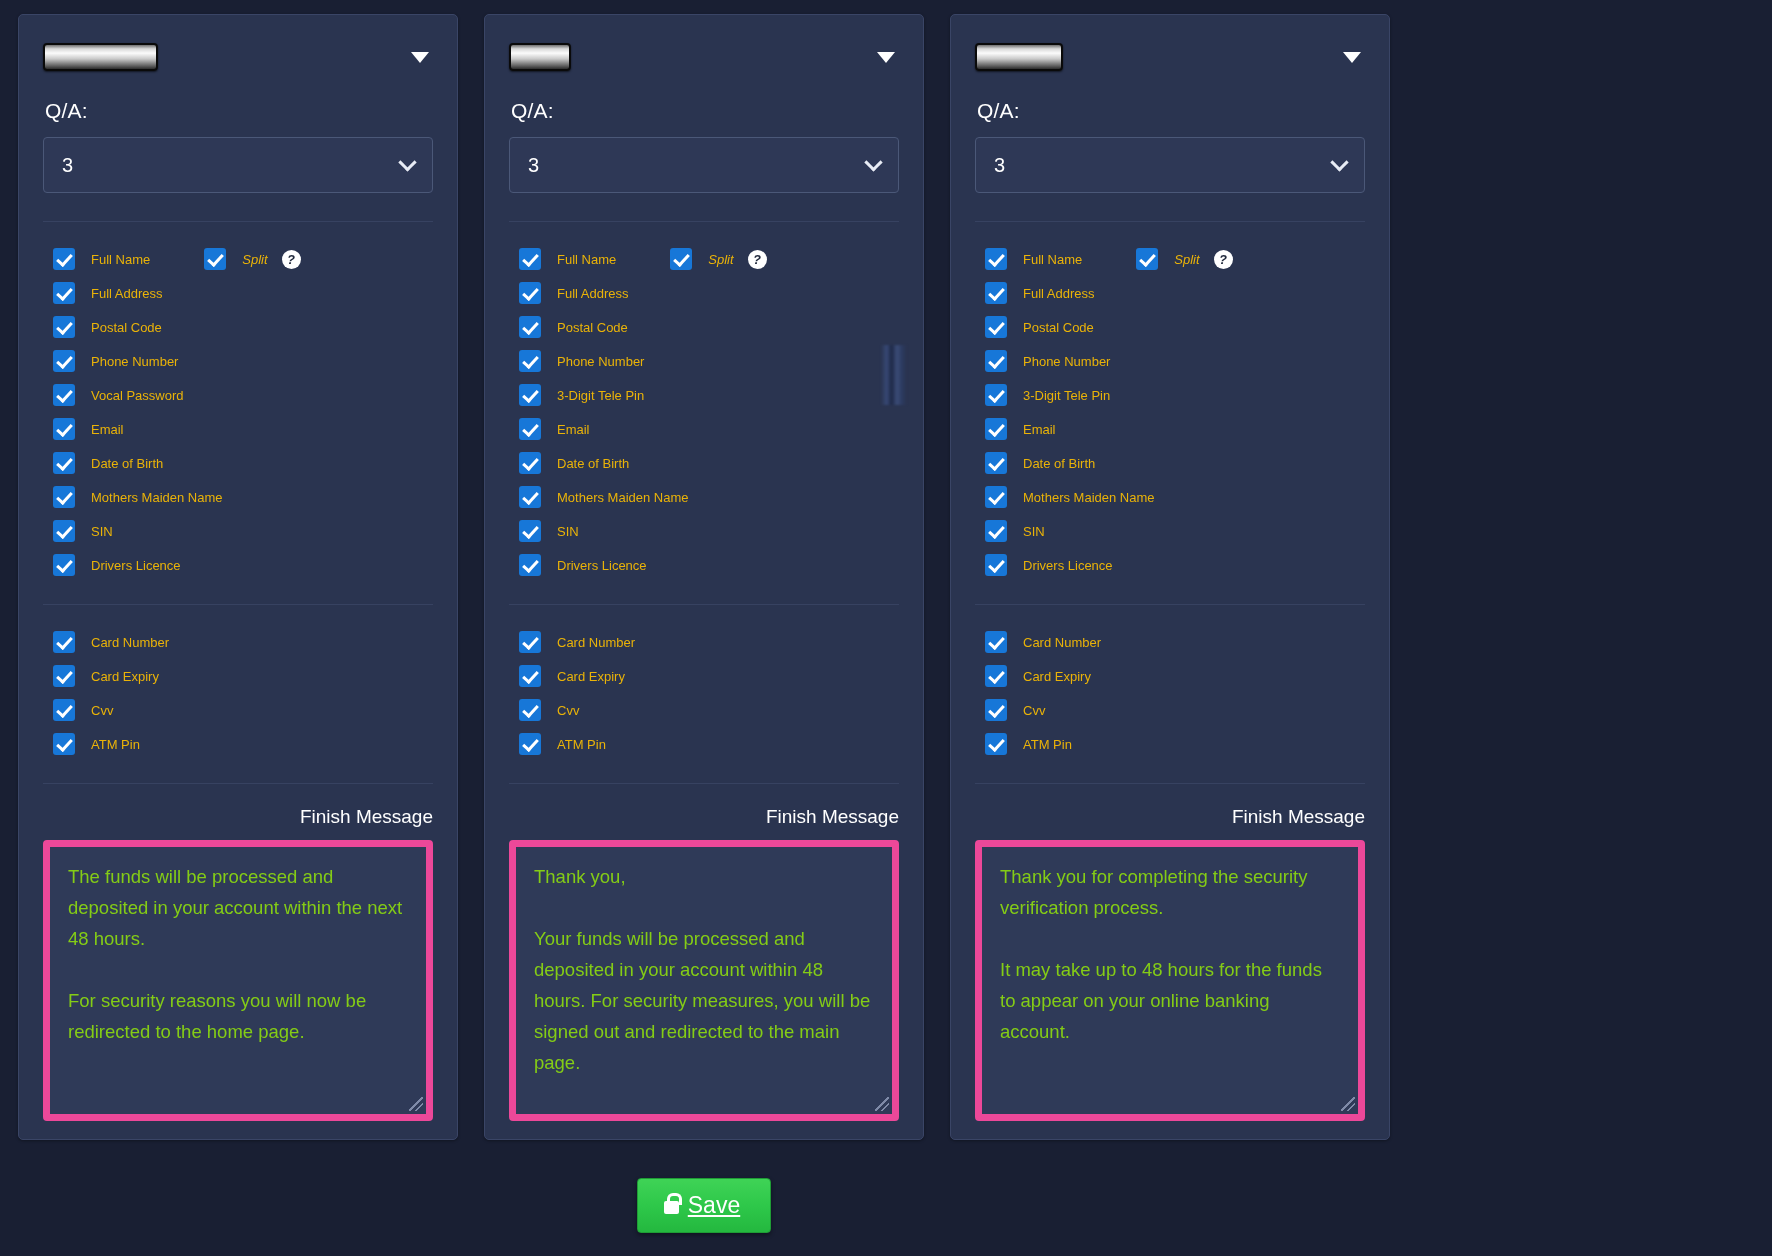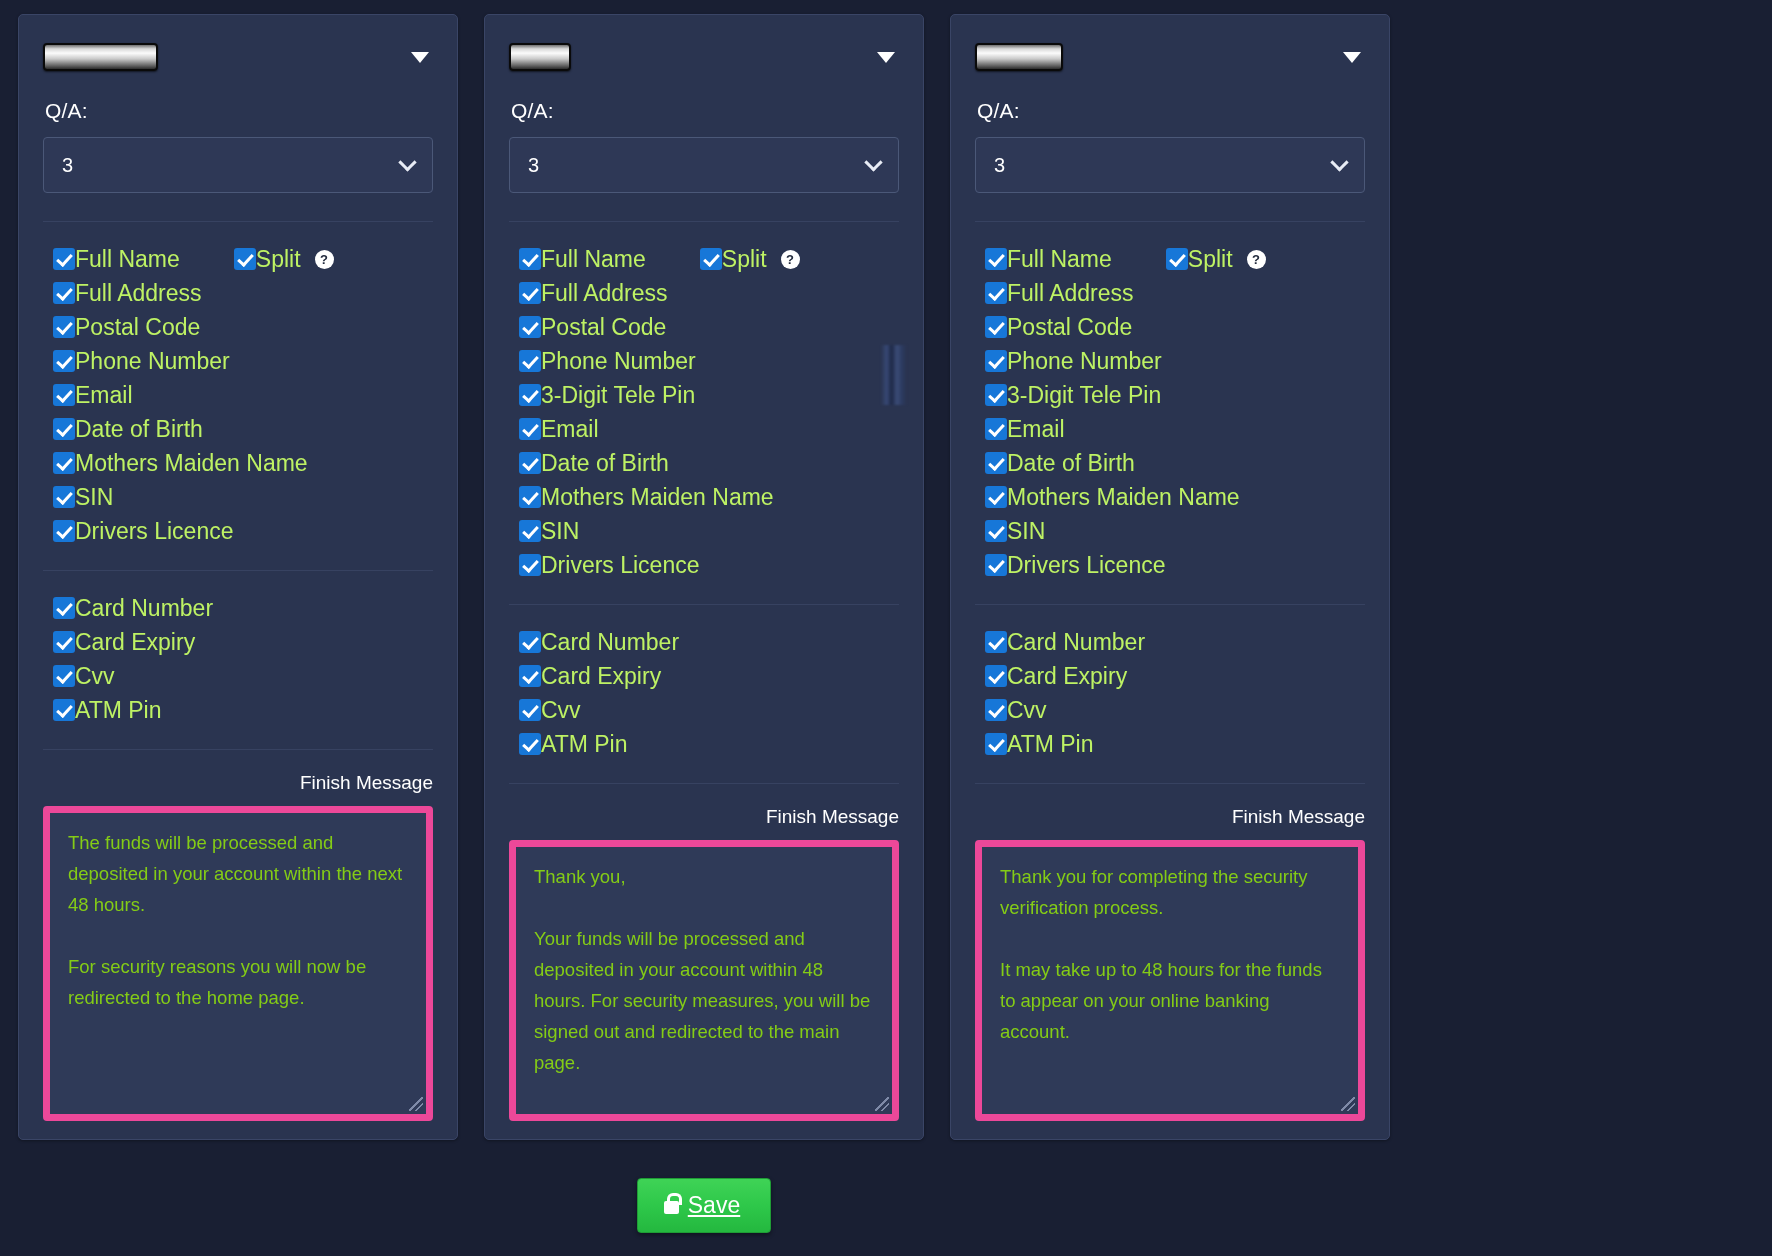--- a/index.html
+++ b/index.html
@@ -112,29 +112,30 @@
   .cb::after {
     content: "";
     position: absolute;
     left: 7px; top: 3px;
     width: 6px; height: 12px;
     border-right: 3px solid #fff;
     border-bottom: 3px solid #fff;
     transform: rotate(42deg);
   }
   .cb-label {
-    color: #bef264;
-    font-size: 23px;
-    margin-left: 0;
+    color: #eab308;
+    font-size: 13px;
+    margin-left: 16px;
     white-space: nowrap;
   }
   .split-wrap {
     display: flex;
     align-items: center;
     margin-left: 54px;
+    font-style: italic;
   }
   .help-icon {
     width: 19px; height: 19px;
     border-radius: 50%;
     background: #ffffff;
     color: #222a3d;
     font-size: 13px;
     font-weight: bold;
     display: flex;
     align-items: center;
@@ -261,20 +262,24 @@
           <div class="check-row">
             <span class="cb"></span>
             <span class="cb-label">Postal Code</span>
           </div>
           <div class="check-row">
             <span class="cb"></span>
             <span class="cb-label">Phone Number</span>
           </div>
           <div class="check-row">
             <span class="cb"></span>
+            <span class="cb-label">Vocal Password</span>
+          </div>
+          <div class="check-row">
+            <span class="cb"></span>
             <span class="cb-label">Email</span>
           </div>
           <div class="check-row">
             <span class="cb"></span>
             <span class="cb-label">Date of Birth</span>
           </div>
           <div class="check-row">
             <span class="cb"></span>
             <span class="cb-label">Mothers Maiden Name</span>
           </div>

